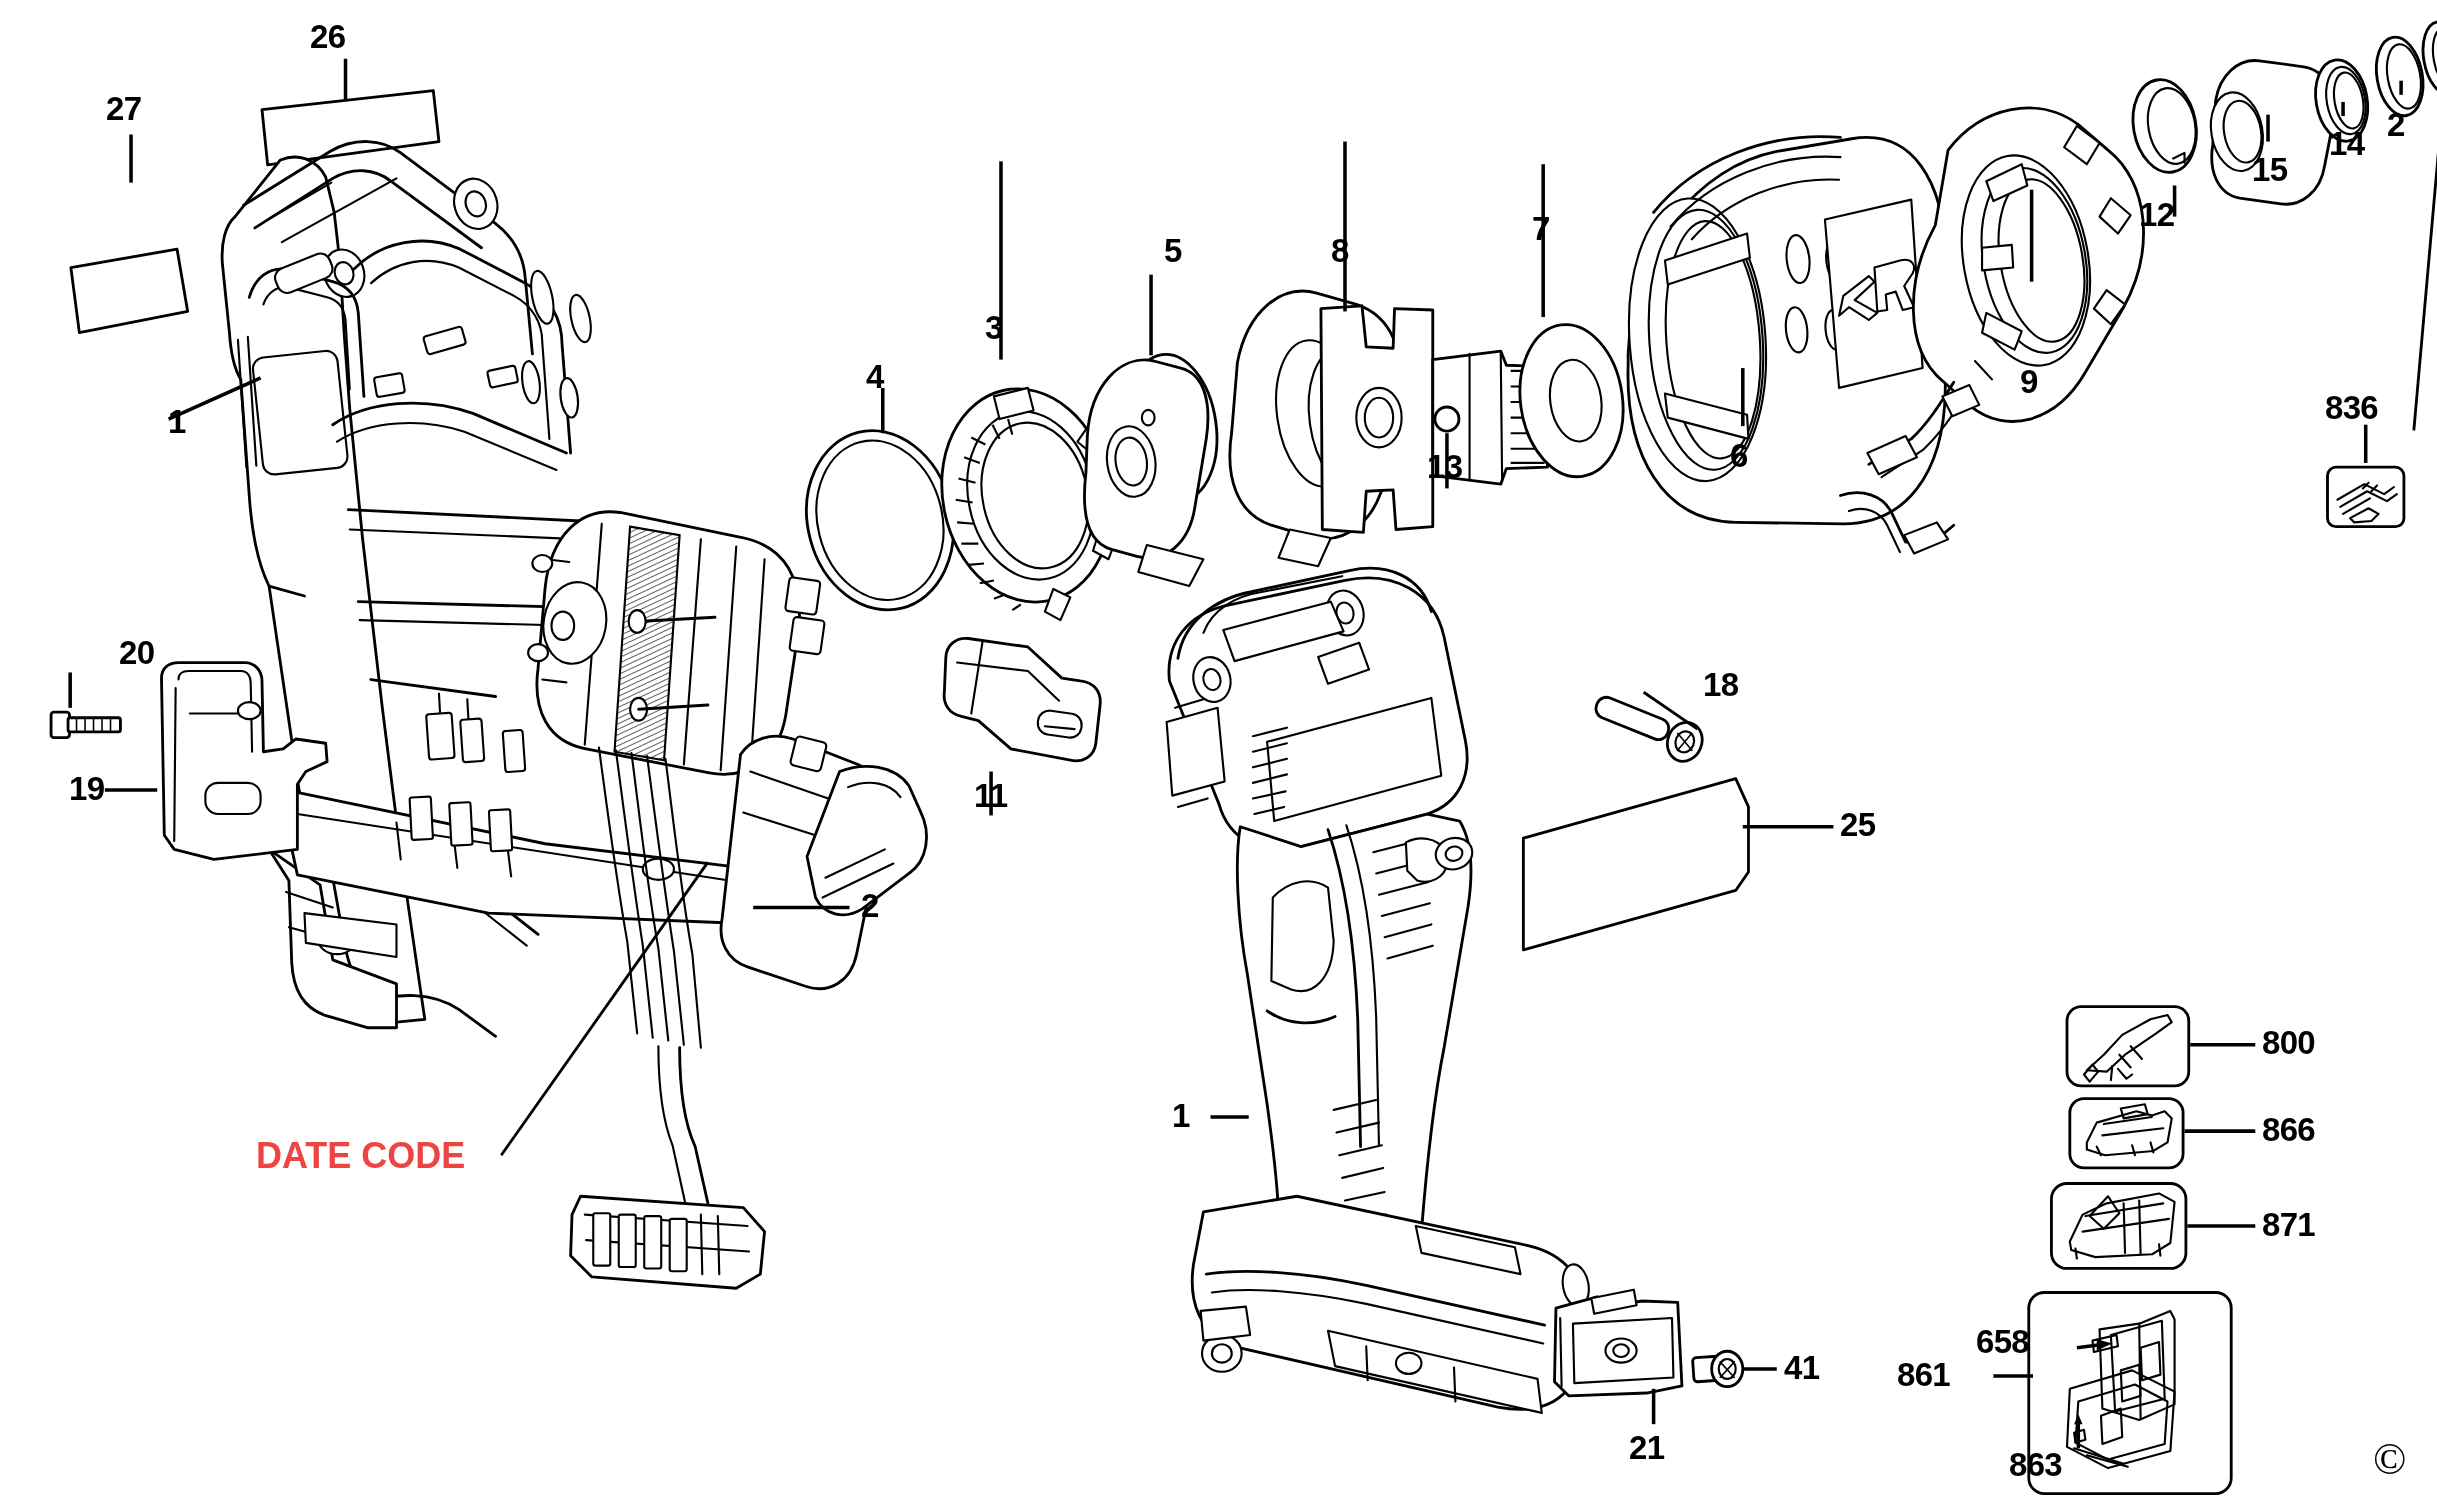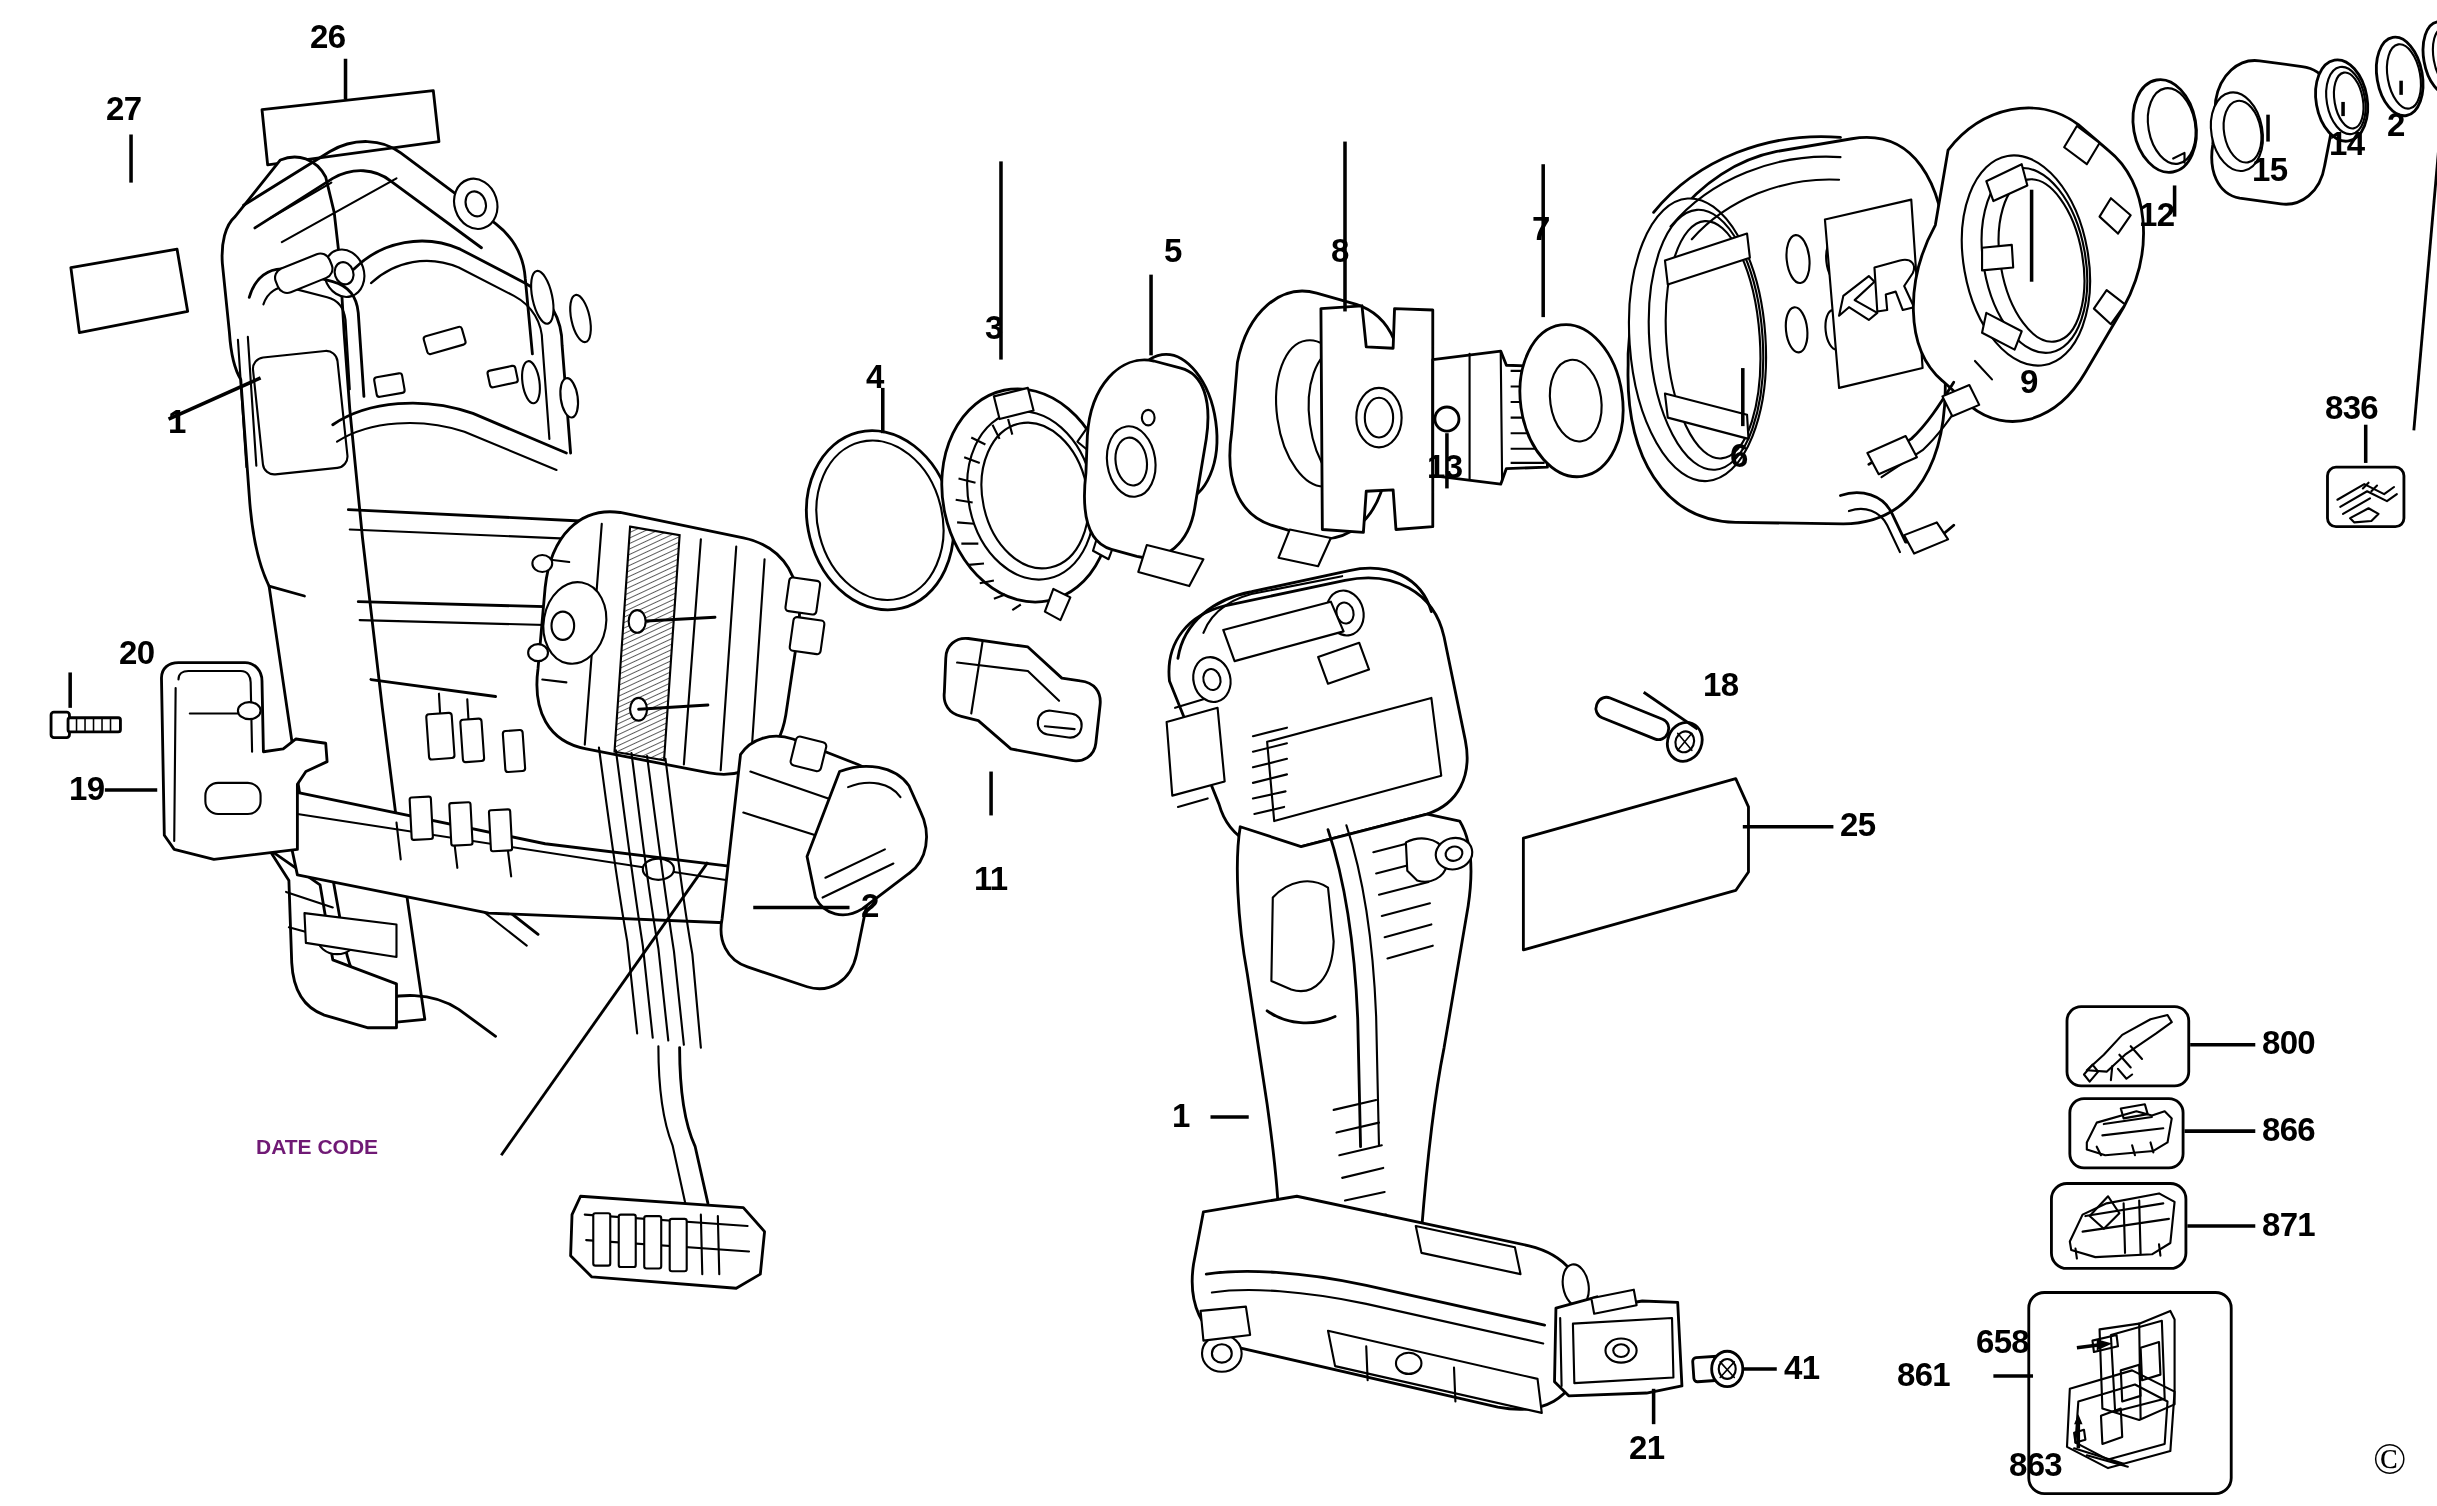--- a/index.html
+++ b/index.html
@@ -20,22 +20,22 @@
     font-size:33px;
     line-height:1;
     letter-spacing:-0.7px;
     white-space:nowrap;
     user-select:none;
   }
   .datecode{
     position:absolute;
     font-family:"Liberation Sans", sans-serif;
     font-weight:bold;
-    font-size:21px;
-    color:#701a75;
+    font-size:36px;
+    color:#ef4444;
     letter-spacing:0px;
     white-space:nowrap;
   }
   .copy{
     position:absolute;
     font-size:44px;
     color:#000;
     font-family:"Liberation Serif", serif;
     line-height:1;
   }
@@ -641,21 +641,21 @@
 <div class="callout" data-name="callout-7" style="left:1532px;top:212px;">7</div>
 <div class="callout" data-name="callout-13" style="left:1427px;top:450px;text-align:right;">13</div>
 <div class="callout" data-name="callout-6" style="left:1730px;top:439px;">6</div>
 <div class="callout" data-name="callout-9" style="left:2020px;top:365px;">9</div>
 <div class="callout" data-name="callout-12" style="left:2139px;top:198px;">12</div>
 <div class="callout" data-name="callout-15" style="left:2252px;top:153px;">15</div>
 <div class="callout" data-name="callout-14" style="left:2329px;top:127px;">14</div>
 <div class="callout" data-name="callout-16" style="left:2387px;top:108px;">2</div>
 
 <div class="callout" data-name="callout-836" style="left:2325px;top:391px;">836</div>
-<div class="callout" data-name="callout-11" style="left:974px;top:862px;">11</div>
+<div class="callout" data-name="callout-11" style="left:974px;top:779px;">11</div>
 <div class="callout" data-name="callout-20" style="left:119px;top:636px;">20</div>
 <div class="callout" data-name="callout-19" style="left:69px;top:772px;">19</div>
 <div class="callout" data-name="callout-2" style="left:861px;top:889px;">2</div>
 <div class="callout" data-name="callout-18" style="left:1703px;top:668px;">18</div>
 <div class="callout" data-name="callout-25" style="left:1840px;top:808px;">25</div>
 <div class="callout" data-name="callout-1-right" style="left:1172px;top:1099px;">1</div>
 <div class="callout" data-name="callout-22" style="left:1784px;top:1351px;">41</div>
 <div class="callout" data-name="callout-21" style="left:1629px;top:1431px;">21</div>
 <div class="callout" data-name="callout-800" style="left:2262px;top:1026px;">800</div>
 <div class="callout" data-name="callout-866" style="left:2262px;top:1113px;">866</div>

